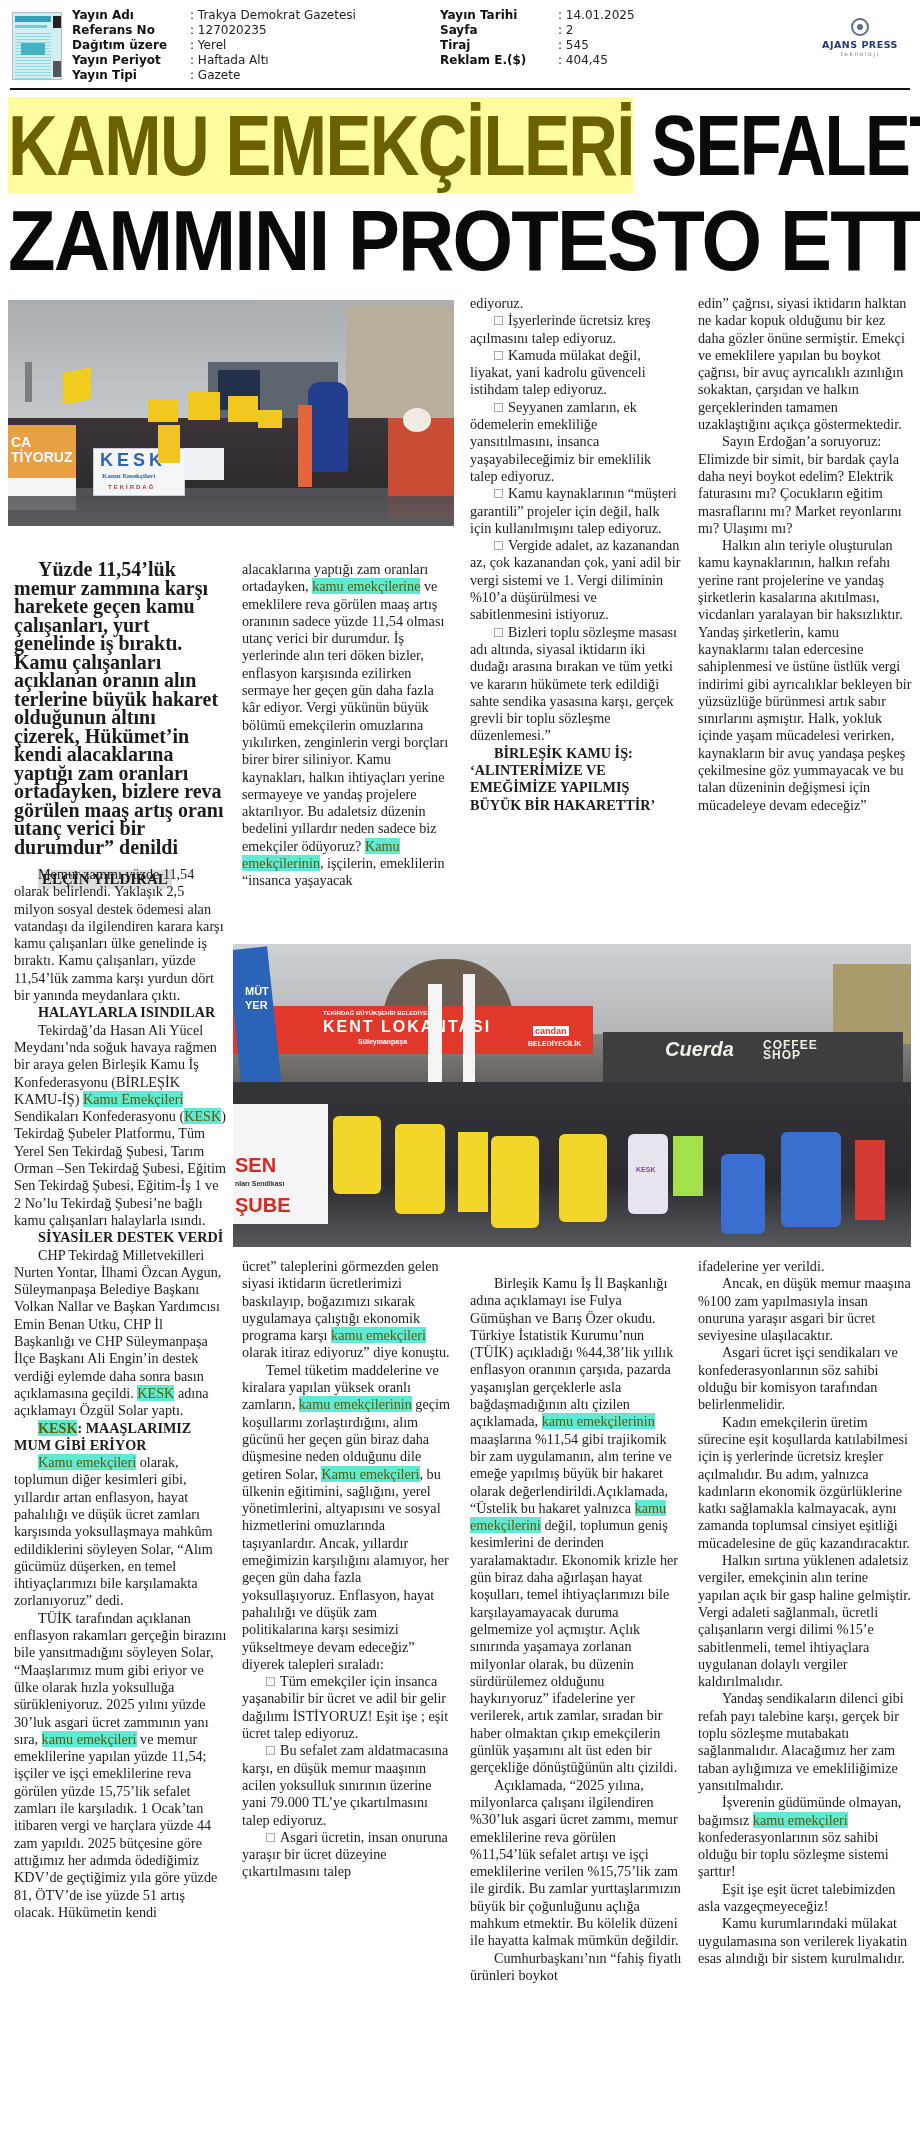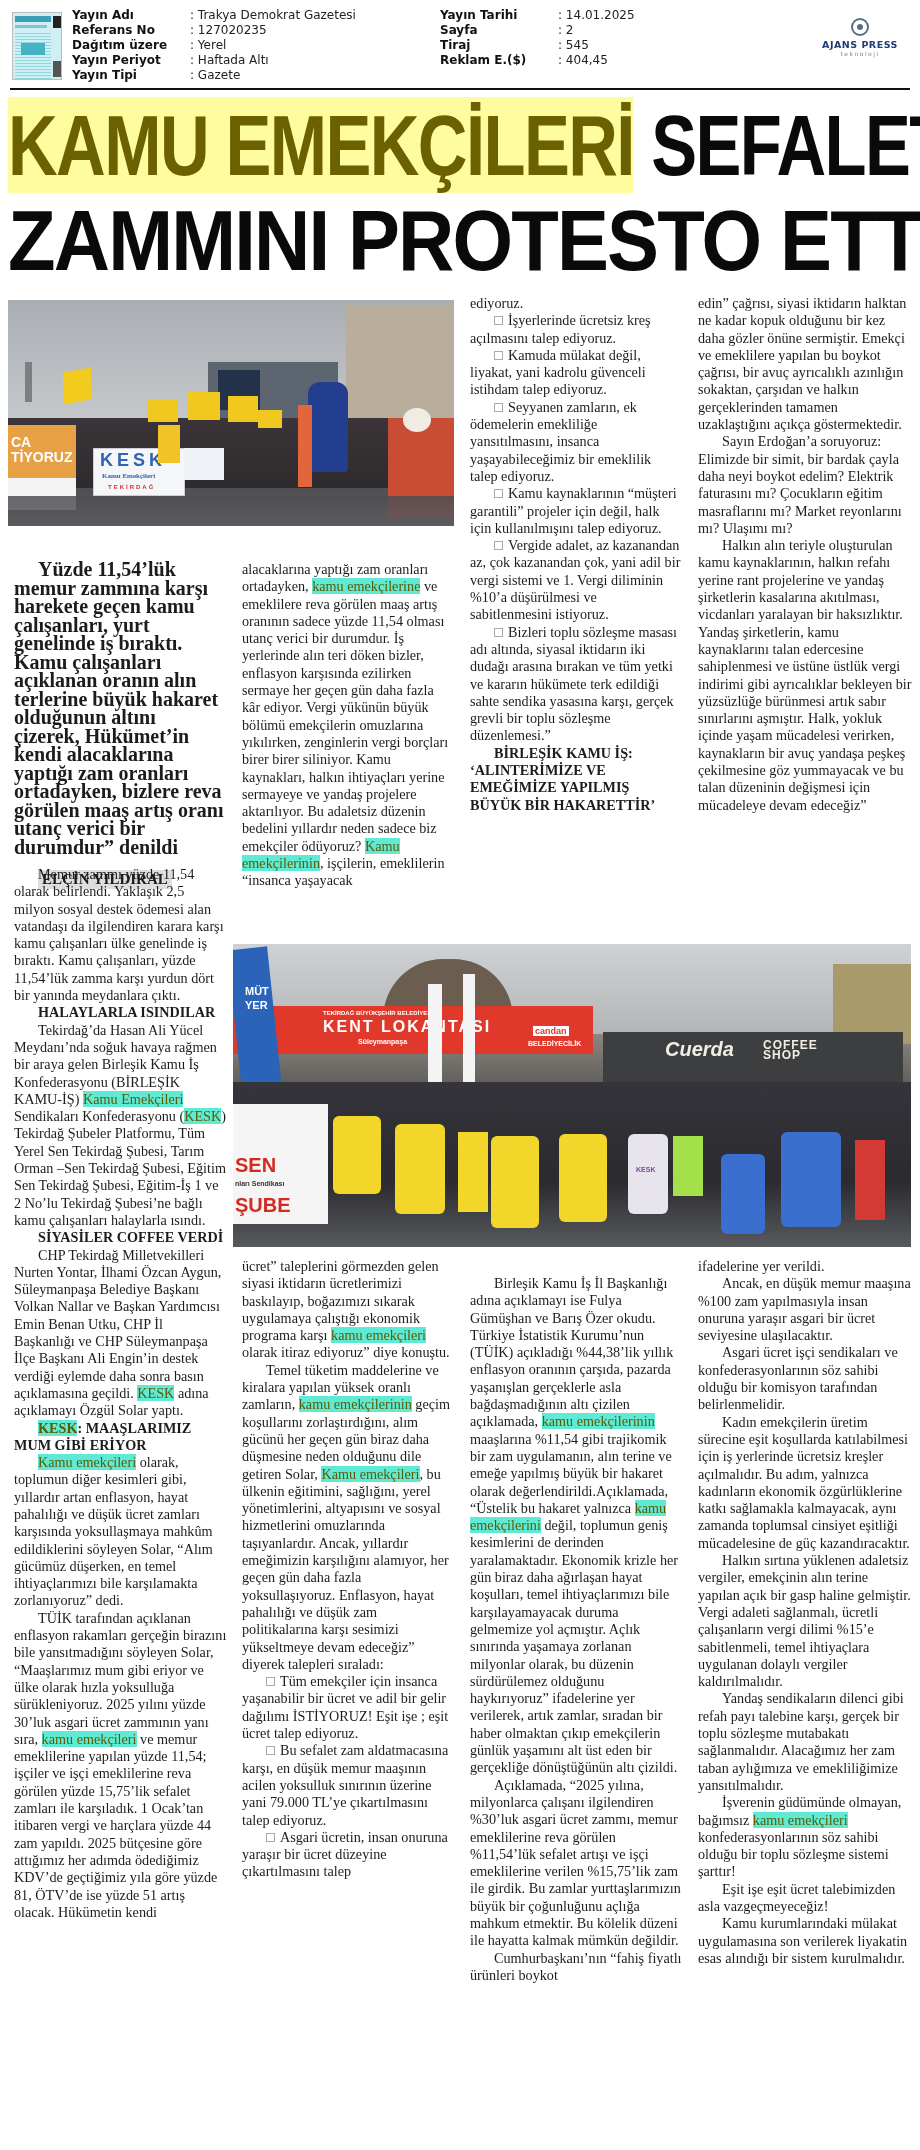--- a/index.html
+++ b/index.html
@@ -150,21 +150,21 @@
 
 <div class="col" style="left:14px;top:560px;width:212px;">
   <p class="lead">Yüzde 11,54’lük memur zammına karşı harekete geçen kamu çalışanları, yurt genelinde iş bıraktı. Kamu çalışanları açıklanan oranın alın terlerine büyük hakaret olduğunun altını çizerek, Hükümet’in kendi alacaklarına yaptığı zam oranları ortadayken, bizlere reva görülen maaş artış oranı utanç verici bir durumdur” denildi</p>
   <span class="byline">ELÇİN YILDIRAL</span>
 </div>
 
 <div class="col" style="left:14px;top:866px;width:213px;">
   <p>Memur zammı yüzde 11,54 olarak belirlendi. Yaklaşık 2,5 milyon sosyal destek ödemesi alan vatandaşı da ilgilendiren karara karşı kamu çalışanları ülke genelinde iş bıraktı. Kamu çalışanları, yüzde 11,54’lük zamma karşı yurdun dört bir yanında meydanlara çıktı.</p>
   <p class="sub">HALAYLARLA ISINDILAR</p>
   <p><span>Tekirdağ’da Hasan Ali Yücel Meydanı’nda soğuk havaya rağmen bir araya gelen Birleşik Kamu İş Konfederasyonu (BİRLEŞİK KAMU-İŞ) </span><span class="hi">Kamu Emekçileri</span><span> Sendikaları Konfederasyonu (</span><span class="hi">KESK</span><span>) Tekirdağ Şubeler Platformu, Tüm Yerel Sen Tekirdağ Şubesi, Tarım Orman –Sen Tekirdağ Şubesi, Eğitim Sen Tekirdağ Şubesi, Eğitim-İş 1 ve 2 No’lu Tekirdağ Şubesi’ne bağlı kamu çalışanları halaylarla ısındı.</span></p>
-  <p class="sub">SİYASİLER COFFEE VERDİ</p>
+  <p class="sub">SİYASİLER DESTEK VERDİ</p>
   <p><span>CHP Tekirdağ Milletvekilleri Nurten Yontar, İlhami Özcan Aygun,  Süleymanpaşa Belediye Başkanı Volkan Nallar ve Başkan Yardımcısı Emin Benan Utku, CHP İl Başkanlığı ve CHP Süleymanpaşa İlçe Başkanı Ali Engin’in destek verdiği eylemde daha sonra basın açıklamasına geçildi. </span><span class="hi">KESK</span><span> adına açıklamayı Özgül Solar yaptı.</span></p>
   <p class="sub"><span class="hi">KESK</span><span>: MAAŞLARIMIZ MUM GİBİ ERİYOR</span></p>
   <p><span class="hi">Kamu emekçileri</span><span> olarak, toplumun diğer kesimleri gibi, yıllardır artan enflasyon, hayat pahalılığı ve düşük ücret zamları karşısında yoksullaşmaya mahkûm edildiklerini söyleyen Solar, “Alım gücümüz düşerken, en temel ihtiyaçlarımızı bile karşılamakta zorlanıyoruz” dedi.</span></p>
   <p><span>TÜİK tarafından açıklanan enflasyon rakamları gerçeğin birazını bile yansıtmadığını söyleyen Solar,  “Maaşlarımız mum gibi eriyor ve ülke olarak hızla yoksulluğa sürükleniyoruz. 2025 yılını yüzde 30’luk asgari ücret zammının yanı sıra, </span><span class="hi">kamu emekçileri</span><span> ve memur emeklilerine yapılan yüzde 11,54; işçiler ve işçi emeklilerine reva görülen yüzde 15,75’lik sefalet zamları ile karşıladık. 1 Ocak’tan itibaren vergi ve harçlara yüzde 44 zam yapıldı. 2025 bütçesine göre attığımız her adımda ödediğimiz KDV’de geçtiğimiz yıla göre yüzde 81, ÖTV’de ise yüzde 51 artış olacak. Hükümetin kendi</span></p>
 </div>
 
 <div class="col" style="left:242px;top:561px;width:212px;">
   <p class="noind"><span>alacaklarına yaptığı zam oranları ortadayken, </span><span class="hi">kamu emekçilerine</span><span> ve emeklilere reva görülen maaş artış oranının sadece yüzde 11,54 olması utanç verici bir durumdur. İş yerlerinde alın teri döken bizler, enflasyon karşısında ezilirken sermaye her geçen gün daha fazla kâr ediyor. Vergi yükünün büyük bölümü emekçilerin omuzlarına yıkılırken, zenginlerin vergi borçları birer birer siliniyor. Kamu kaynakları, halkın ihtiyaçları yerine sermayeye ve yandaş projelere aktarılıyor. Bu adaletsiz düzenin bedelini yıllardır neden sadece biz emekçiler ödüyoruz? </span><span class="hi">Kamu emekçilerinin</span><span>, işçilerin, emeklilerin “insanca yaşayacak</span></p>
 </div>
 

